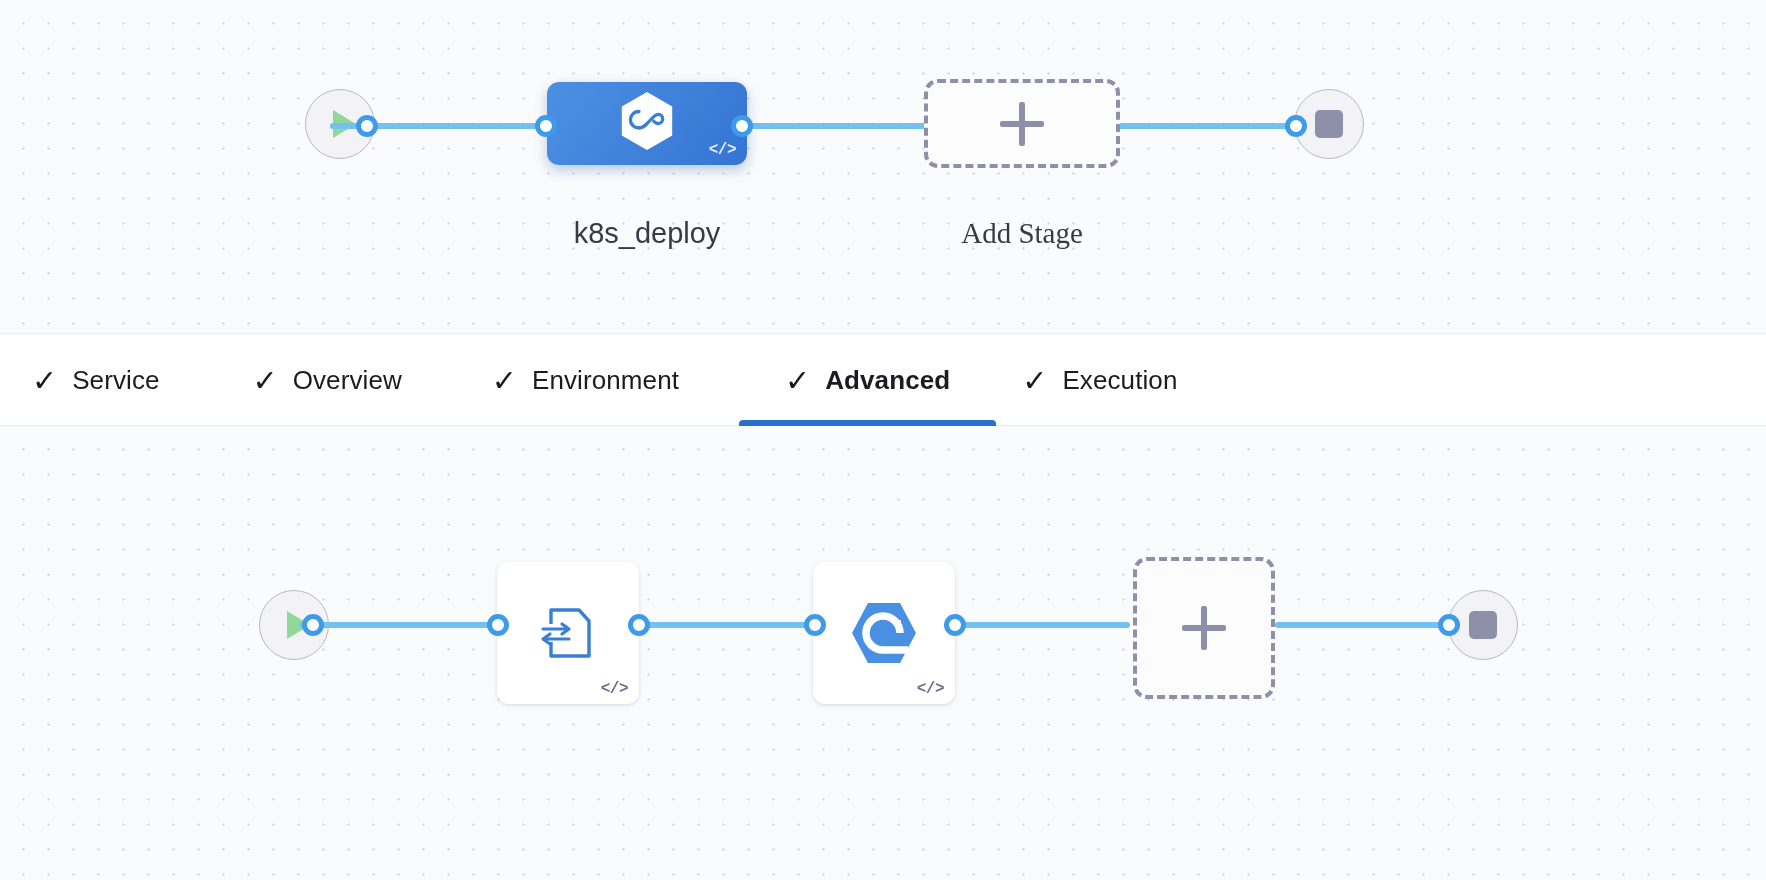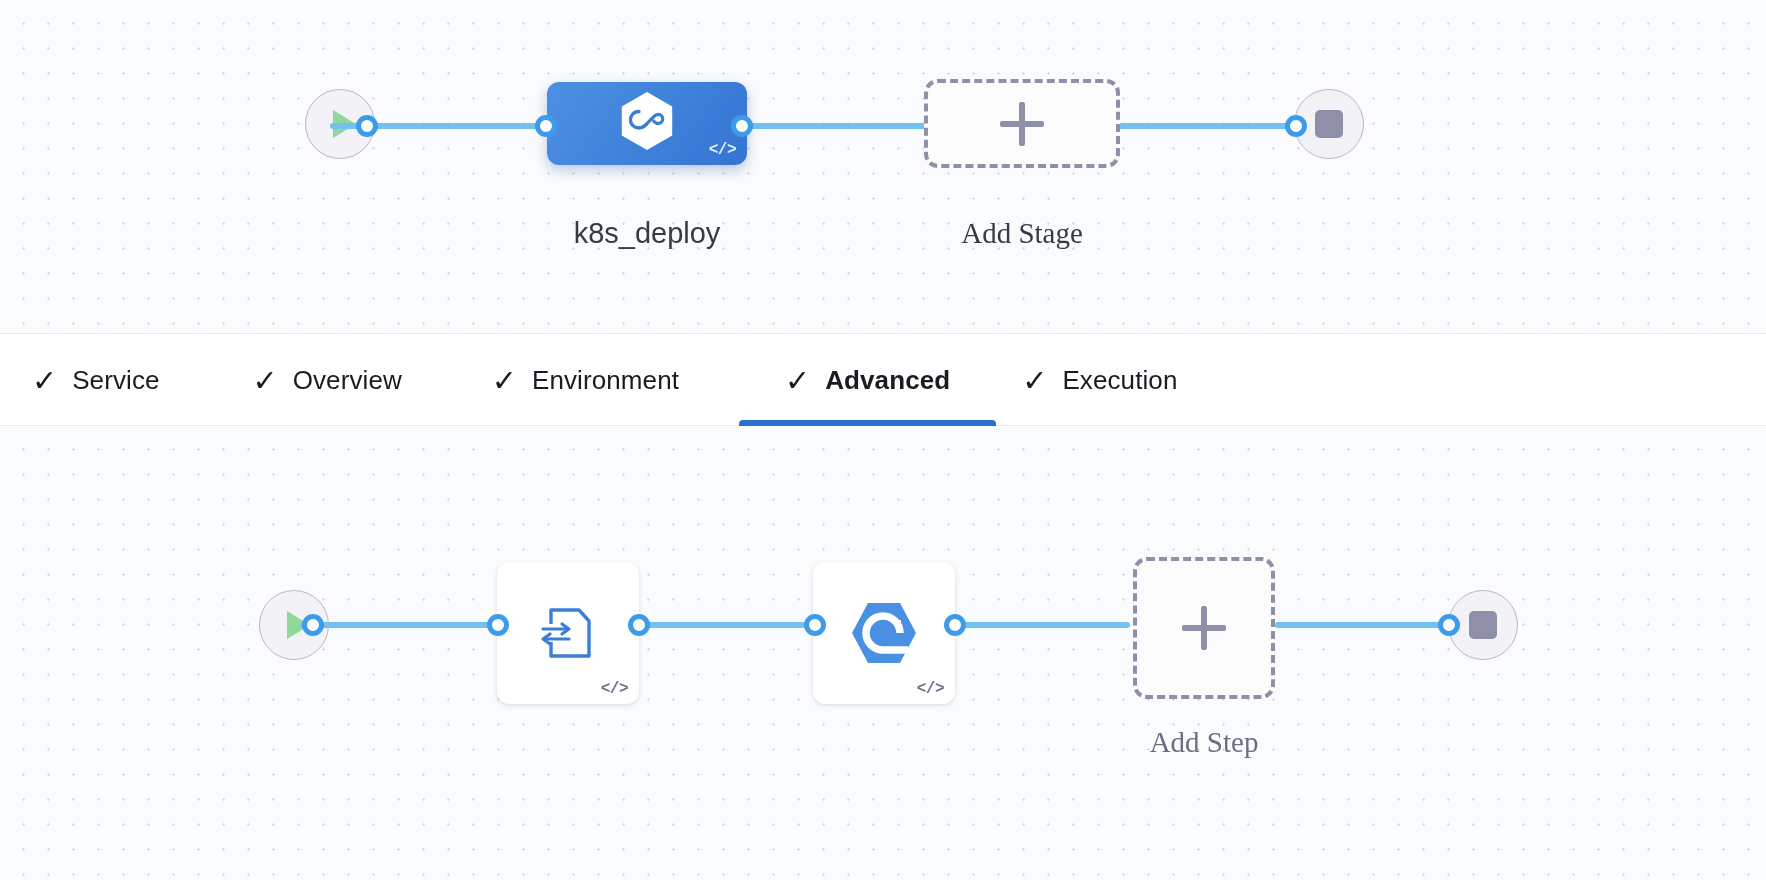--- a/index.html
+++ b/index.html
@@ -276,21 +276,20 @@
         </svg>
       </span>
       <span class="code-badge">&lt;/&gt;</span>
     </div>
     <div class="port" style="left:804px; top:188px;"></div>
     <div class="port" style="left:944px; top:188px;"></div>
 
     <div class="add-node" style="left:1133px; top:131px; width:142px; height:142px;">
       <span class="plus"></span>
     </div>
-    <div class="node-label muted" style="left:1054px; top:297px; width:300px;">Add Step</div>
 
     <div class="terminal" style="left:1448px; top:164px; width:70px; height:70px;">
       <div class="stop-sq"></div>
     </div>
     <div class="port" style="left:1438px; top:188px;"></div>
   </div>
 
 </div>
 
 </body></html>

